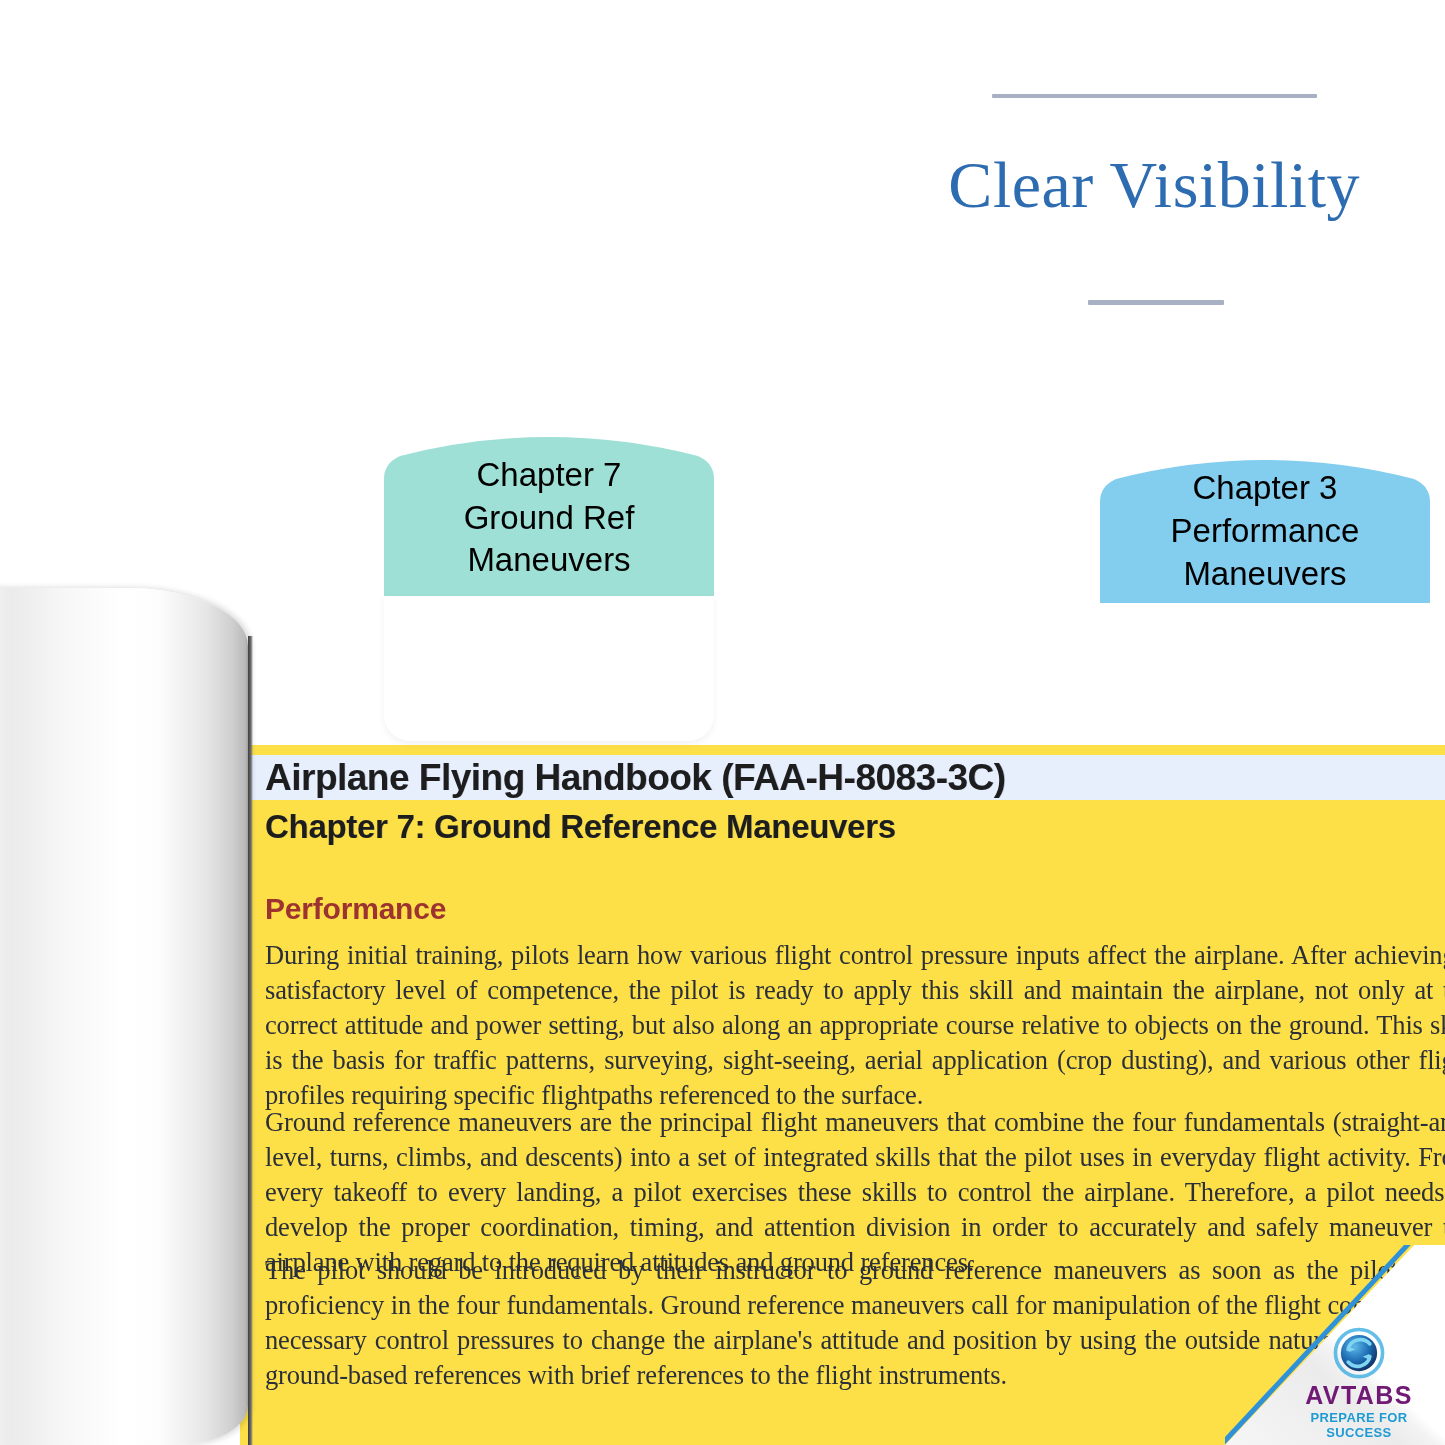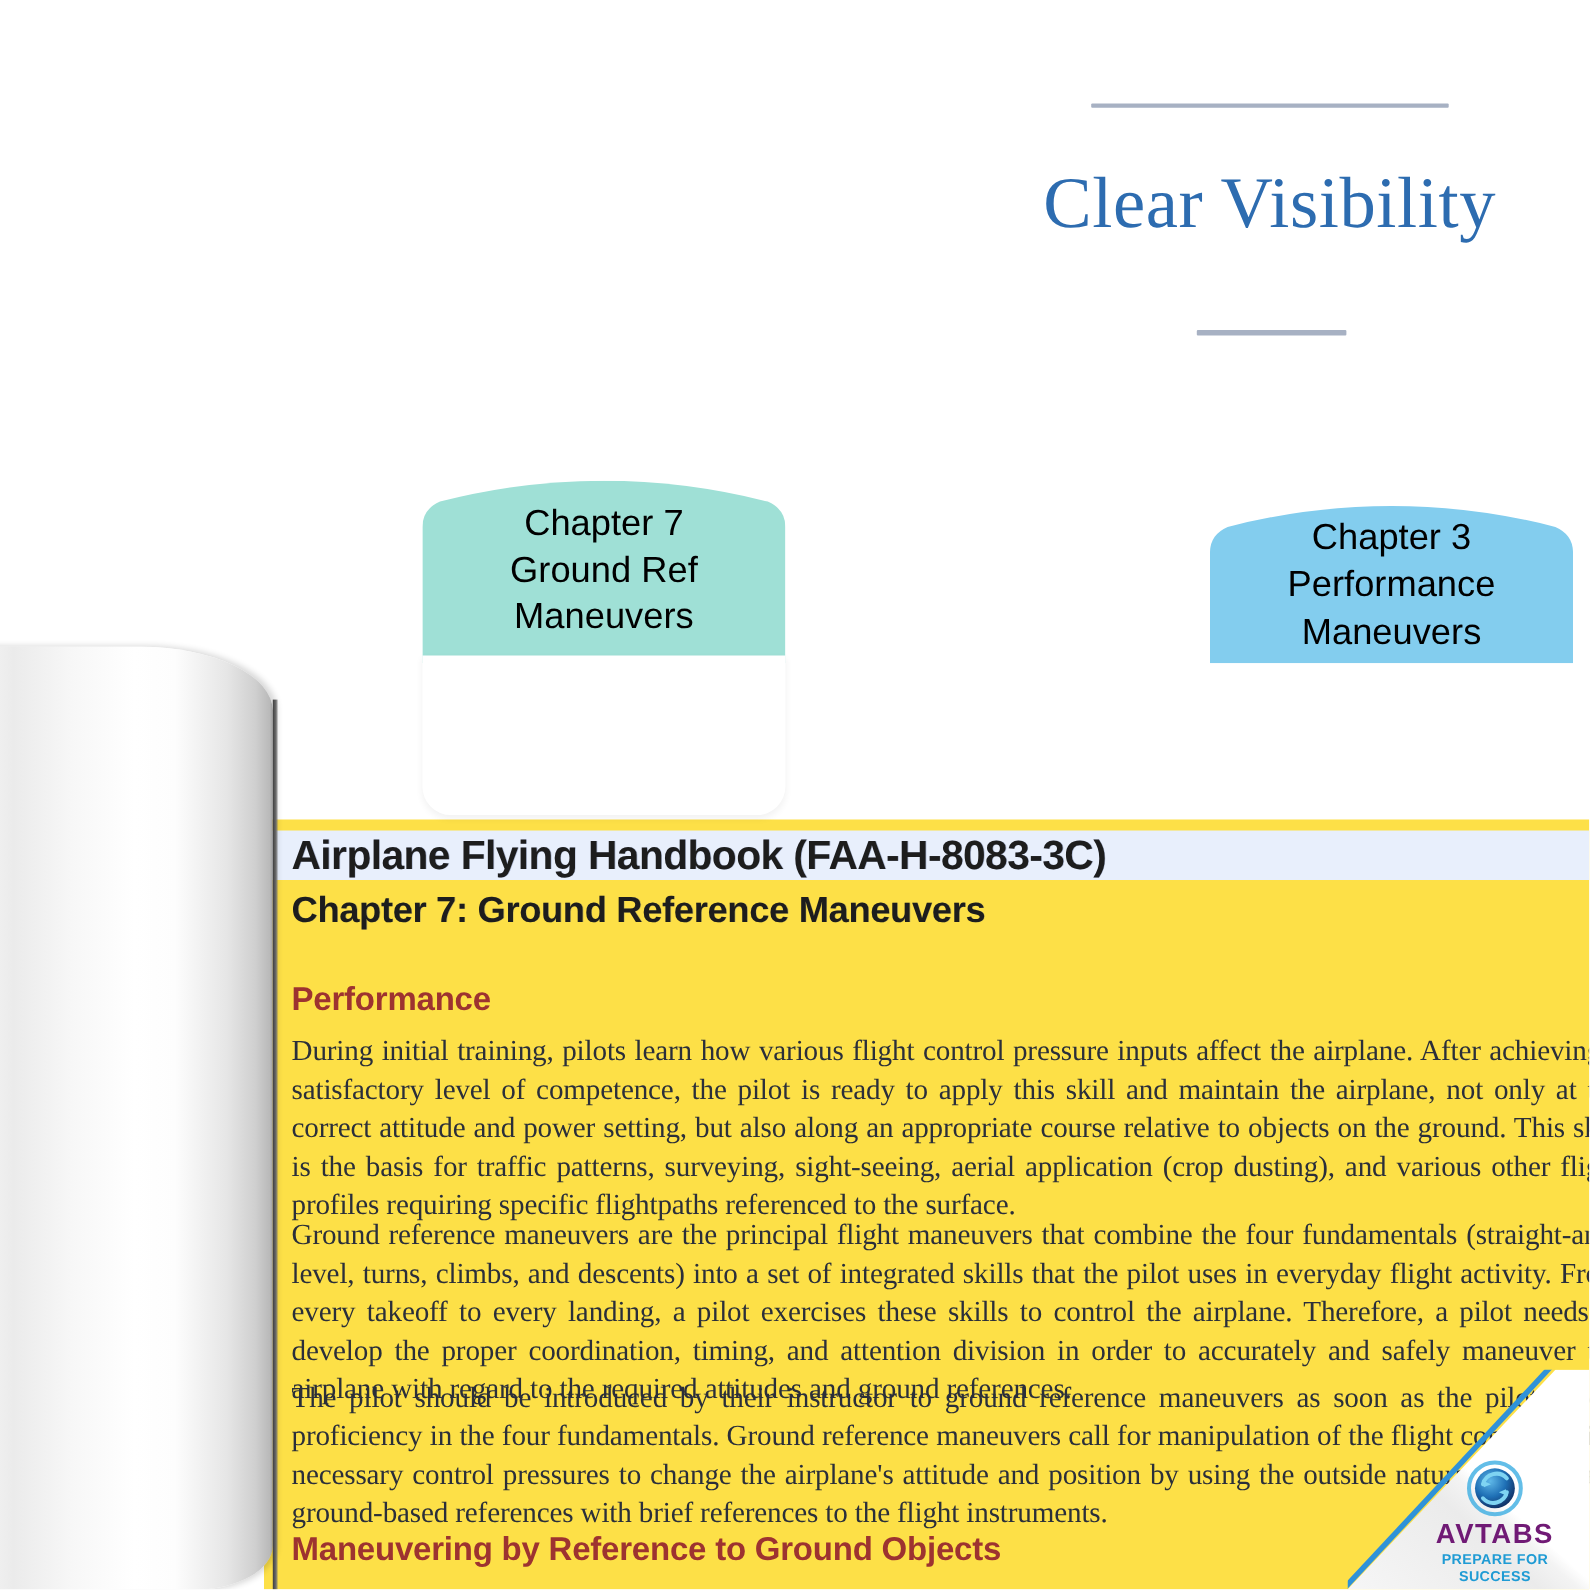--- a/index.html
+++ b/index.html
@@ -288,21 +288,20 @@
     <div class="doc-title-band"></div>
     <div class="doc-h1">Airplane Flying Handbook  (FAA-H-8083-3C)</div>
     <div class="doc-h2">Chapter 7:  Ground Reference Maneuvers</div>
 
     <div class="sec-head" id="sec-intro">Performance</div>
 
     <div class="para" id="para-1">During initial training, pilots learn how various flight control pressure inputs affect the airplane. After achieving a satisfactory level of competence, the pilot is ready to apply this skill and maintain the airplane, not only at the correct attitude and power setting, but also along an appropriate course relative to objects on the ground. This skill is the basis for traffic patterns, surveying, sight-seeing, aerial application (crop dusting), and various other flight profiles requiring specific flightpaths referenced to the surface.</div>
     <div class="para" id="para-2">Ground reference maneuvers are the principal flight maneuvers that combine the four fundamentals (straight-and-level, turns, climbs, and descents) into a set of integrated skills that the pilot uses in everyday flight activity. From every takeoff to every landing, a pilot exercises these skills to control the airplane. Therefore, a pilot needs to develop the proper coordination, timing, and attention division in order to accurately and safely maneuver the airplane with regard to the required attitudes and ground references.</div>
     <div class="para" id="para-3">The pilot should be introduced by their instructor to ground reference maneuvers as soon as the pilot shows proficiency in the four fundamentals. Ground reference maneuvers call for manipulation of the flight controls using necessary control pressures to change the airplane's attitude and position by using the outside natural horizon and ground-based references with brief references to the flight instruments.</div>
 
-    <div class="sec-head" id="sec-maneuvering">Maneuvering by Reference to Ground Objects</div>
   </div>
 
   <div class="tab-body"></div>
 
   <div class="tabs-layer">
 
     <div class="tab" id="tab-ch7">
       <svg class="tab-svg" viewBox="0 0 330 166" preserveAspectRatio="none">
         <path d="M0,166 L0,42 Q0,26 16,19 Q90,0 165,0 Q240,0 314,19 Q330,26 330,42 L330,166 Z" fill="#9fe0d6"></path>
       </svg>

